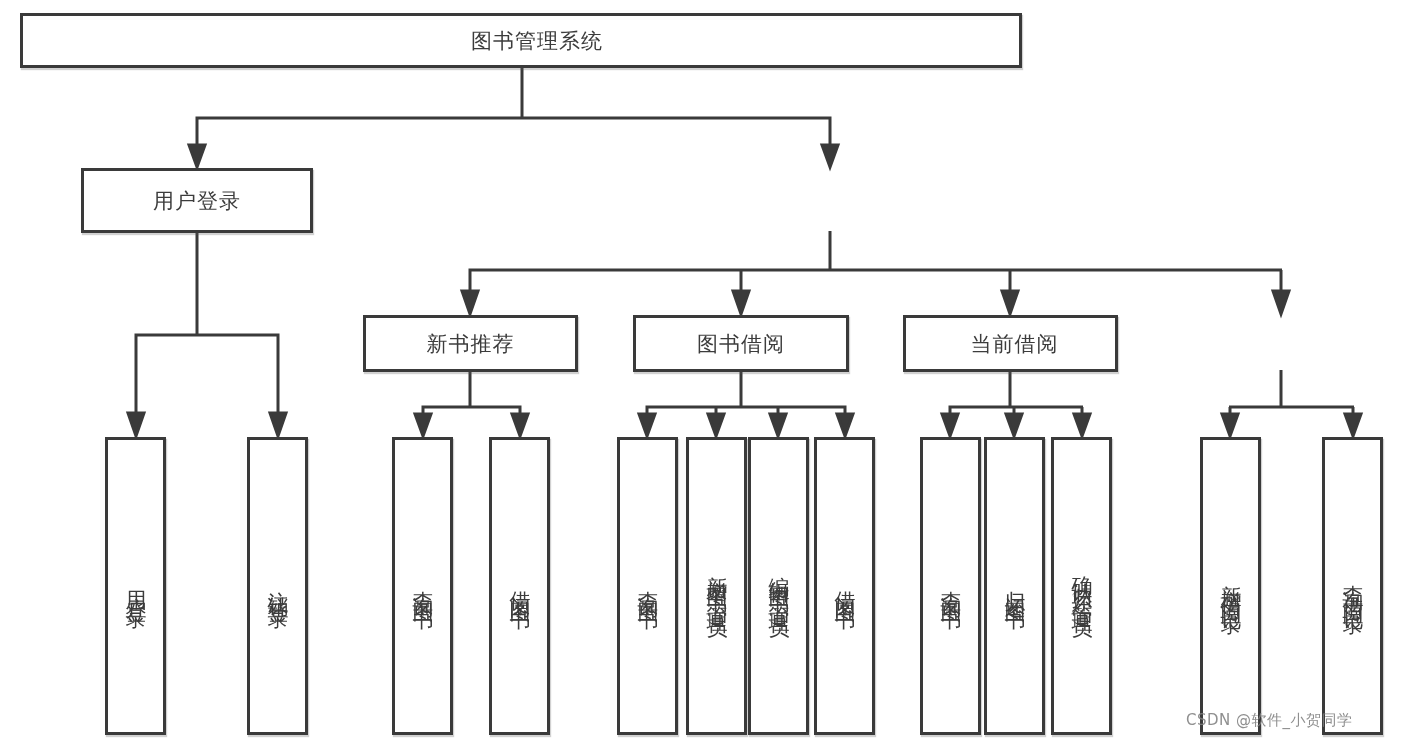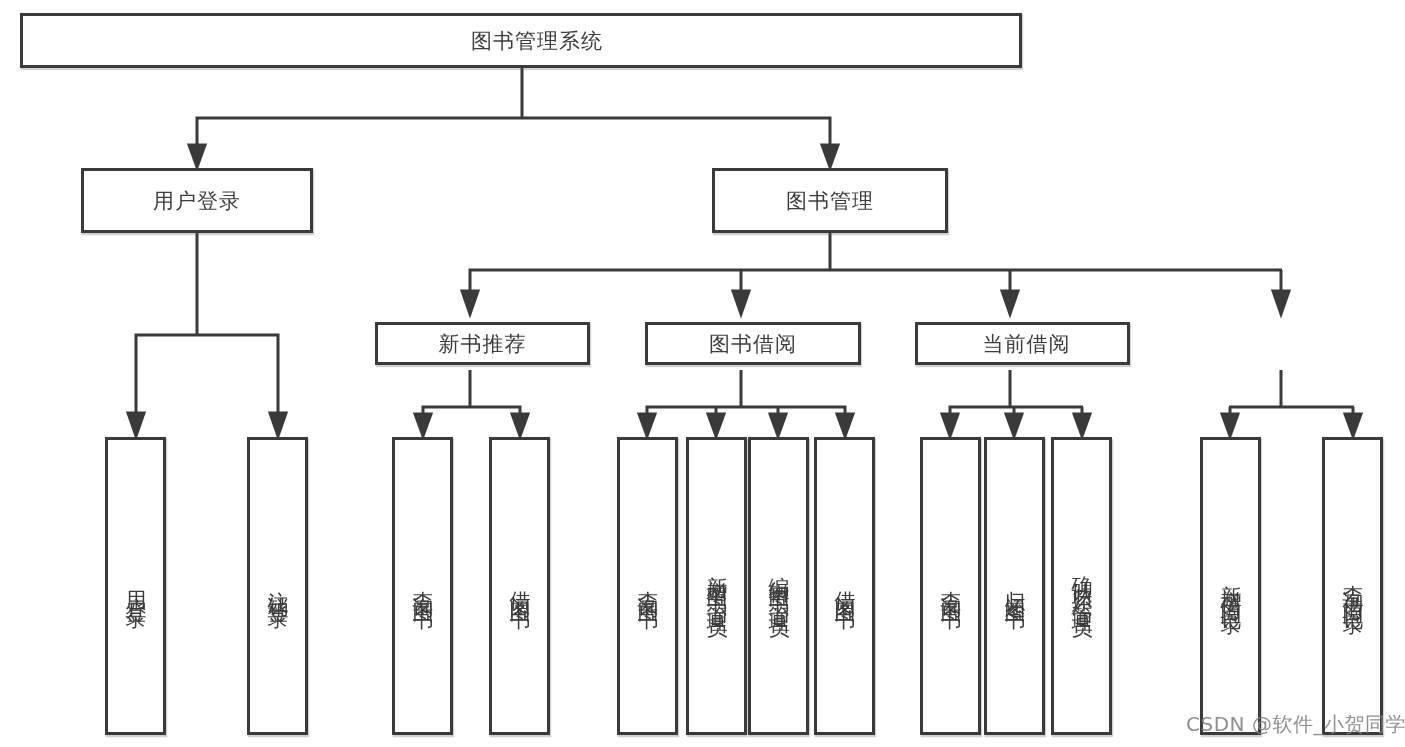--- a/index.html
+++ b/index.html
@@ -43,21 +43,21 @@
     text-orientation: mixed;
     font-size: 21px;
     letter-spacing: 6px;
     line-height: 1;
     white-space: nowrap;
   }
   
   #node-root            { left: 20px;   top: 13px;  width: 1002px; height: 55px; padding-left: 32px; }
   #node-user-login      { left: 81px;   top: 168px; width: 232px;  height: 65px; }
   #node-book-management { left: 712px;  top: 168px; width: 236px;  height: 65px; }
-  .lvl3 { top: 322px; height: 43px; width: 215px; margin-left: 12px; }
+  .lvl3 { top: 315px; height: 57px; width: 215px; }
   #node-new-book-recommend { left: 363px; }
   #node-book-borrowing     { left: 633px; width: 216px; }
   #node-current-borrowing  { left: 903px; padding-left: 8px; }
   #node-borrow-records     { left: 1173px; }
   .leaf { top: 437px; height: 298px; width: 61px; }
   #leaf-0  { left: 105px; }
   #leaf-1  { left: 247px; }
   #leaf-2  { left: 392px; }
   #leaf-3  { left: 489px; }
   #leaf-4  { left: 617px; }
@@ -67,21 +67,21 @@
   #leaf-8  { left: 920px; }
   #leaf-9  { left: 984px; }
   #leaf-10 { left: 1051px; }
   #leaf-11 { left: 1200px; }
   #leaf-12 { left: 1322px; }
   #watermark {
     position: absolute;
     left: 1186px;
     top: 711px;
     z-index: 3;
-    font-size: 20px;
+    font-size: 15px;
     color: rgba(128,128,128,0.88);
     letter-spacing: 0.5px;
     white-space: nowrap;
   }
 </style>
 </head>
 <body>
 
 <div id="stage">
 
@@ -137,23 +137,20 @@
     </g>
   </svg>
 
   <div class="box" id="node-root">
     <span class="h-label">图书管理系统</span>
   </div>
 
   <div class="box" id="node-user-login">
     <span class="h-label">用户登录</span>
   </div>
-  <div class="box" id="node-book-management">
-    <span class="h-label">图书管理</span>
-  </div>
 
   <div class="box lvl3" id="node-new-book-recommend">
     <span class="h-label">新书推荐</span>
   </div>
   <div class="box lvl3" id="node-book-borrowing">
     <span class="h-label">图书借阅</span>
   </div>
   <div class="box lvl3" id="node-current-borrowing">
     <span class="h-label">当前借阅</span>
   </div>

